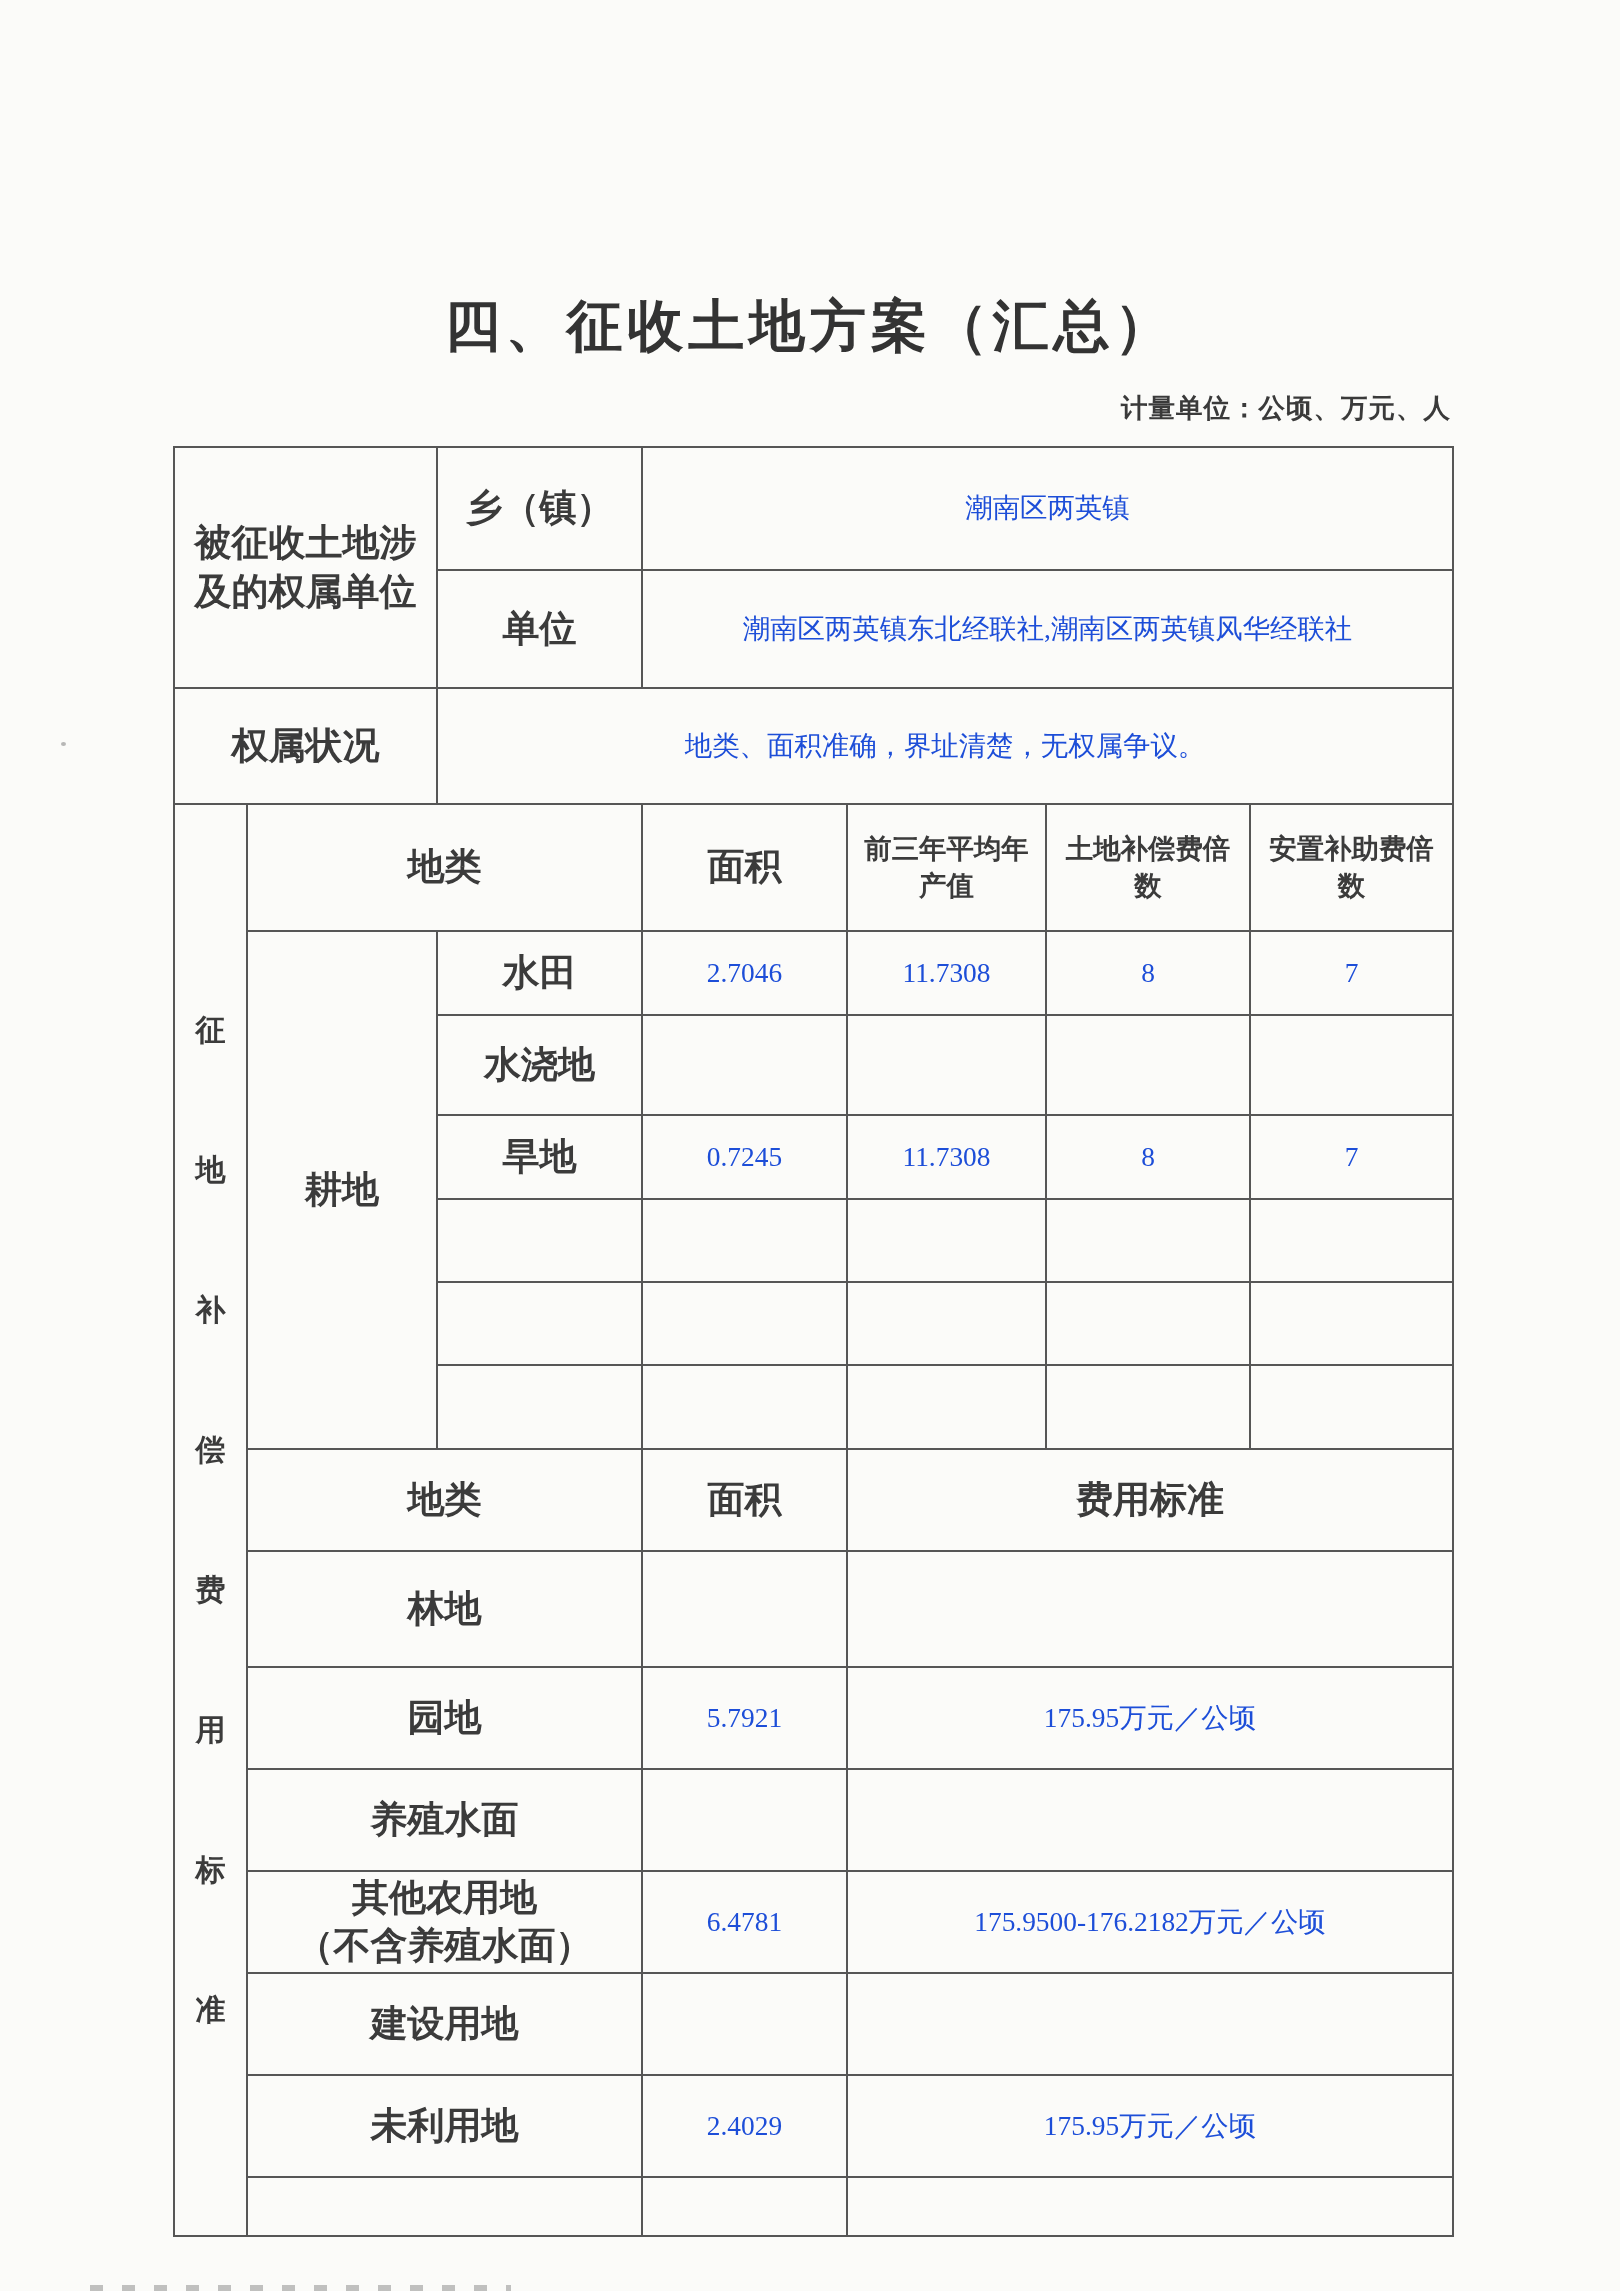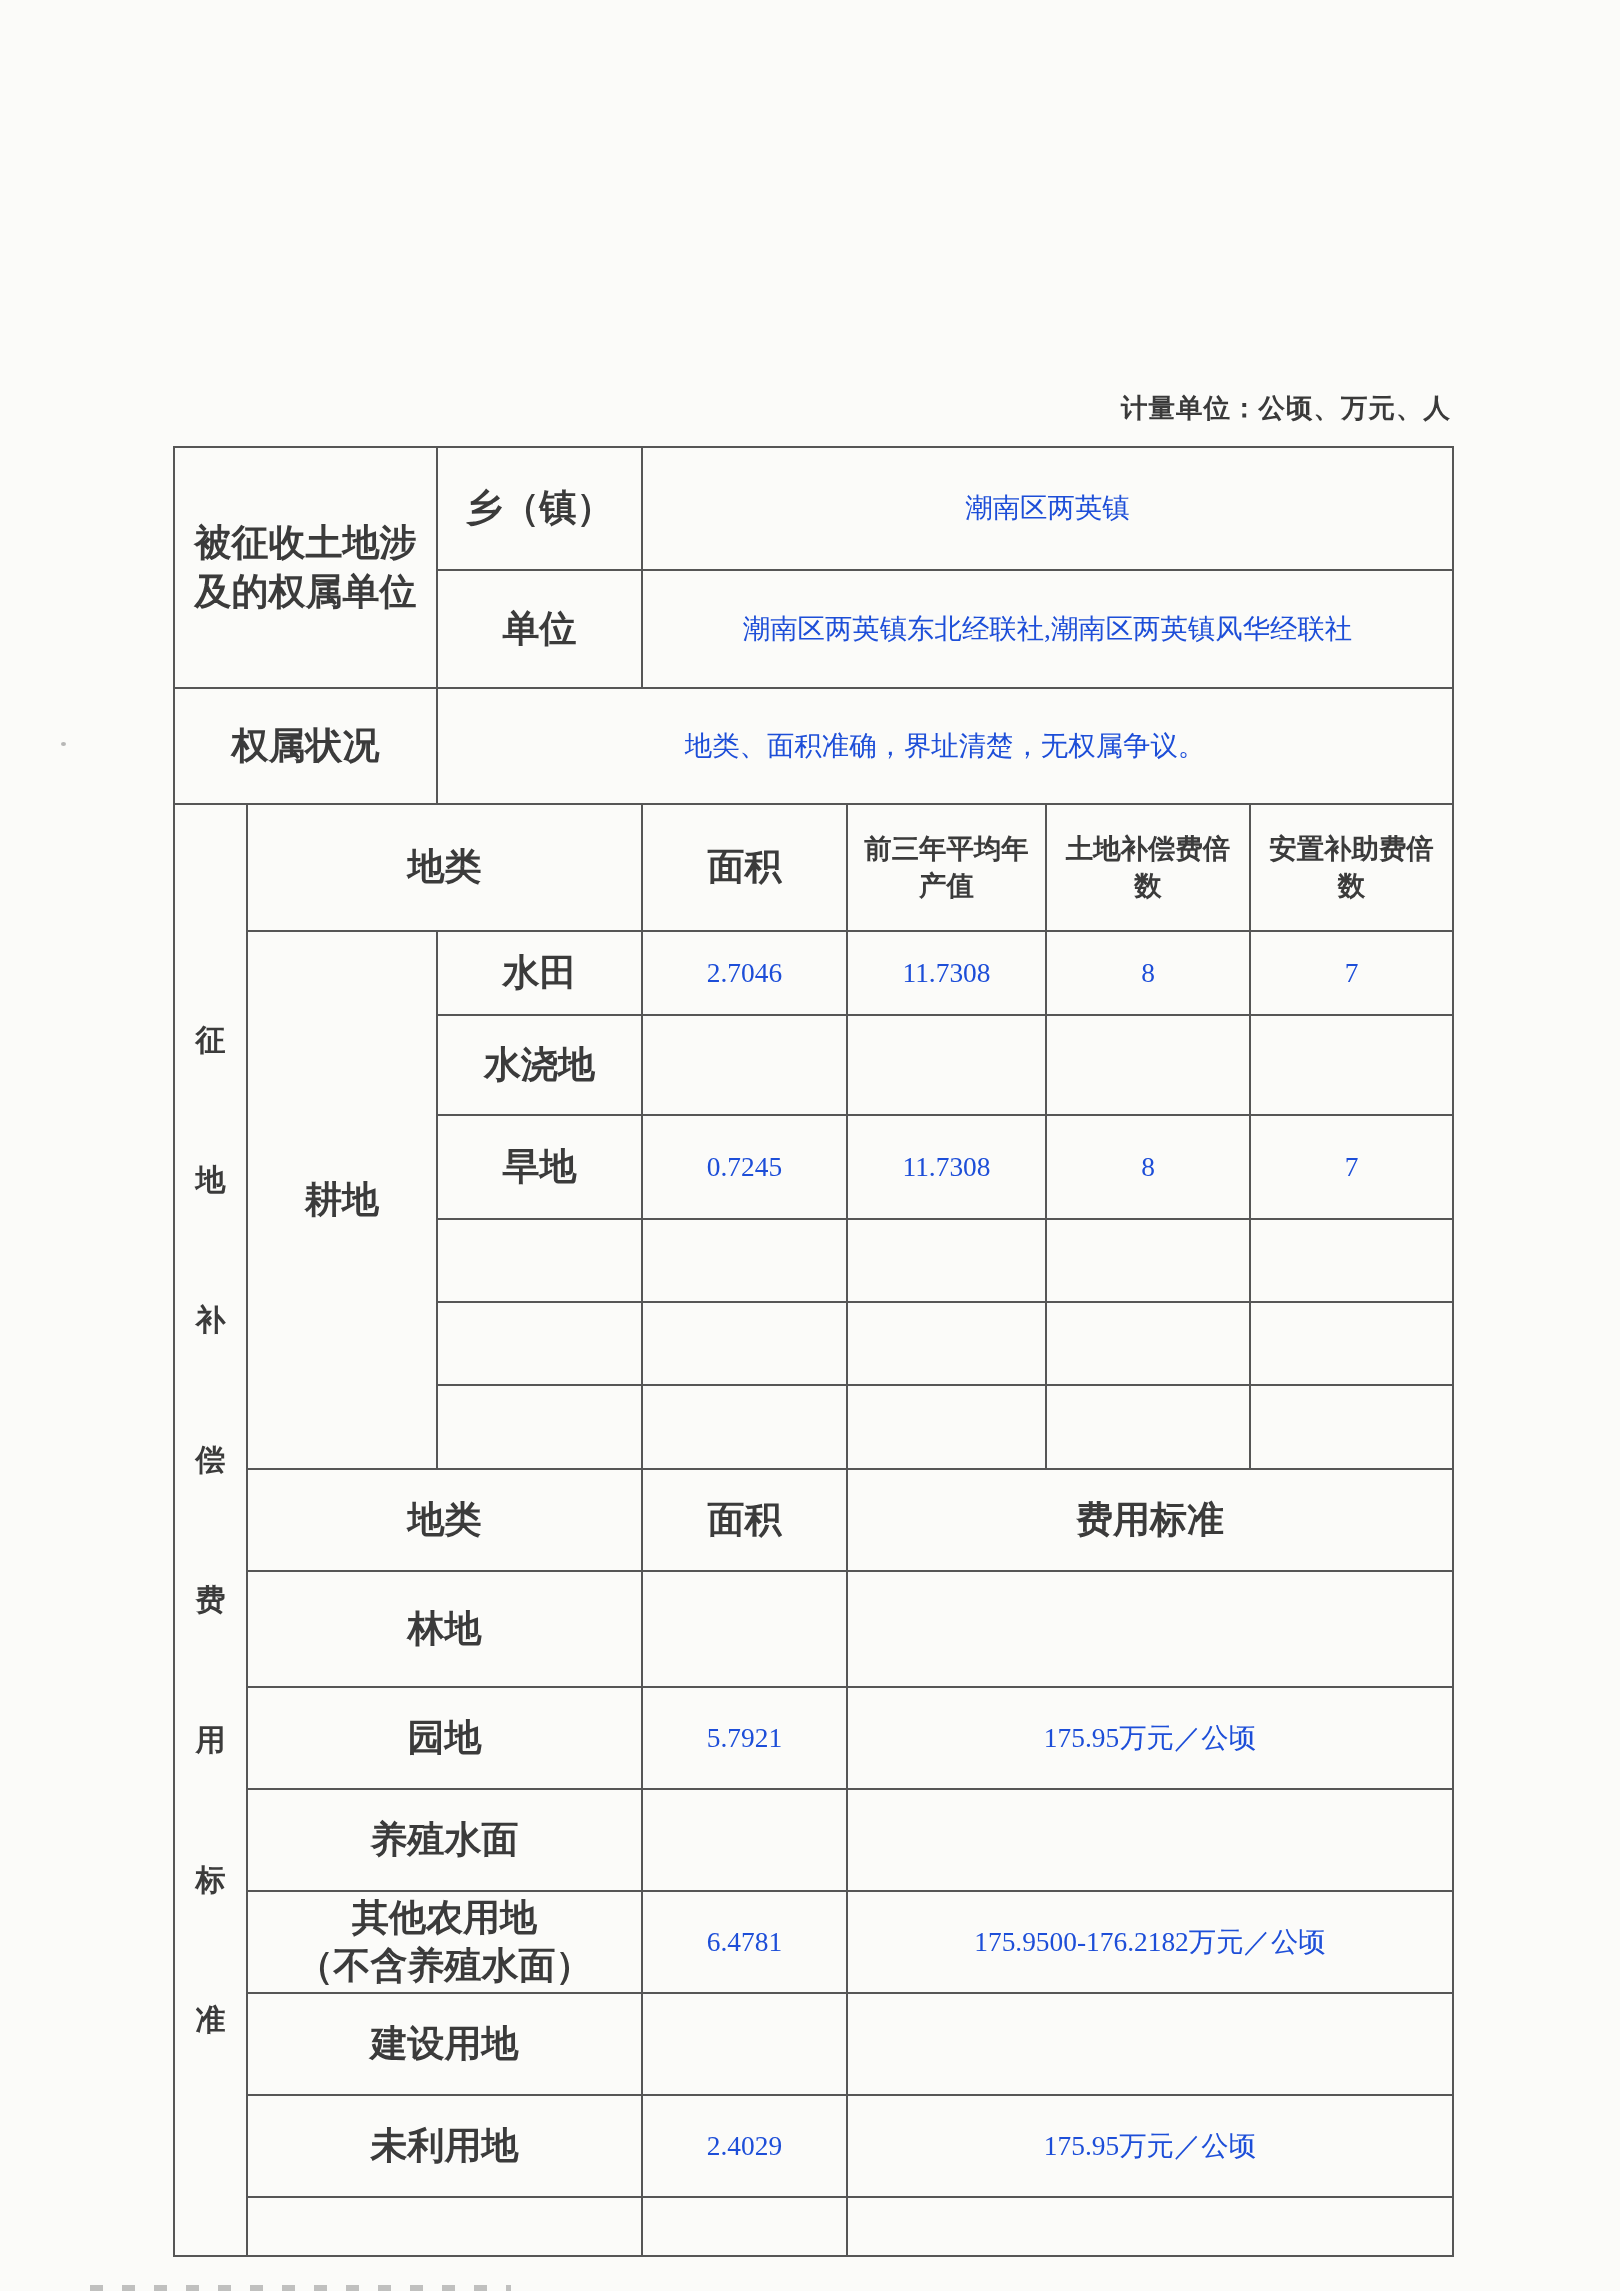--- a/index.html
+++ b/index.html
@@ -65,20 +65,21 @@
     position:absolute;left:90px;bottom:0;width:421px;height:6.9px;
     background:repeating-linear-gradient(90deg,#787878 0 12.7px,transparent 12.7px 32px);
     opacity:.45;
   }
 </style>
 </head>
 <body>
 
 <div class="page">
 
+  <h1 class="title">四、征收土地方案（汇总）</h1>
 
   <div class="unit-note">计量单位：公顷、万元、人</div>
 
   <div class="sheet">
     <table>
       <colgroup>
         <col style="width:73px">
           <col style="width:190px">
           <col style="width:205px">
           <col style="width:205px">
@@ -130,21 +131,21 @@
         <td class="val">8</td>
         <td class="val">7</td>
       </tr>
       <tr style="height:100px">
         <td class="lbl">水浇地</td>
         <td class="val"></td>
         <td class="val"></td>
         <td class="val"></td>
         <td class="val"></td>
       </tr>
-      <tr style="height:104px">
+      <tr style="height:84px">
         <td class="lbl">旱地</td>
         <td class="val">0.7245</td>
         <td class="val">11.7308</td>
         <td class="val">8</td>
         <td class="val">7</td>
       </tr>
       <tr style="height:83px">
         <td class="lbl"></td>
         <td class="val"></td>
         <td class="val"></td>

